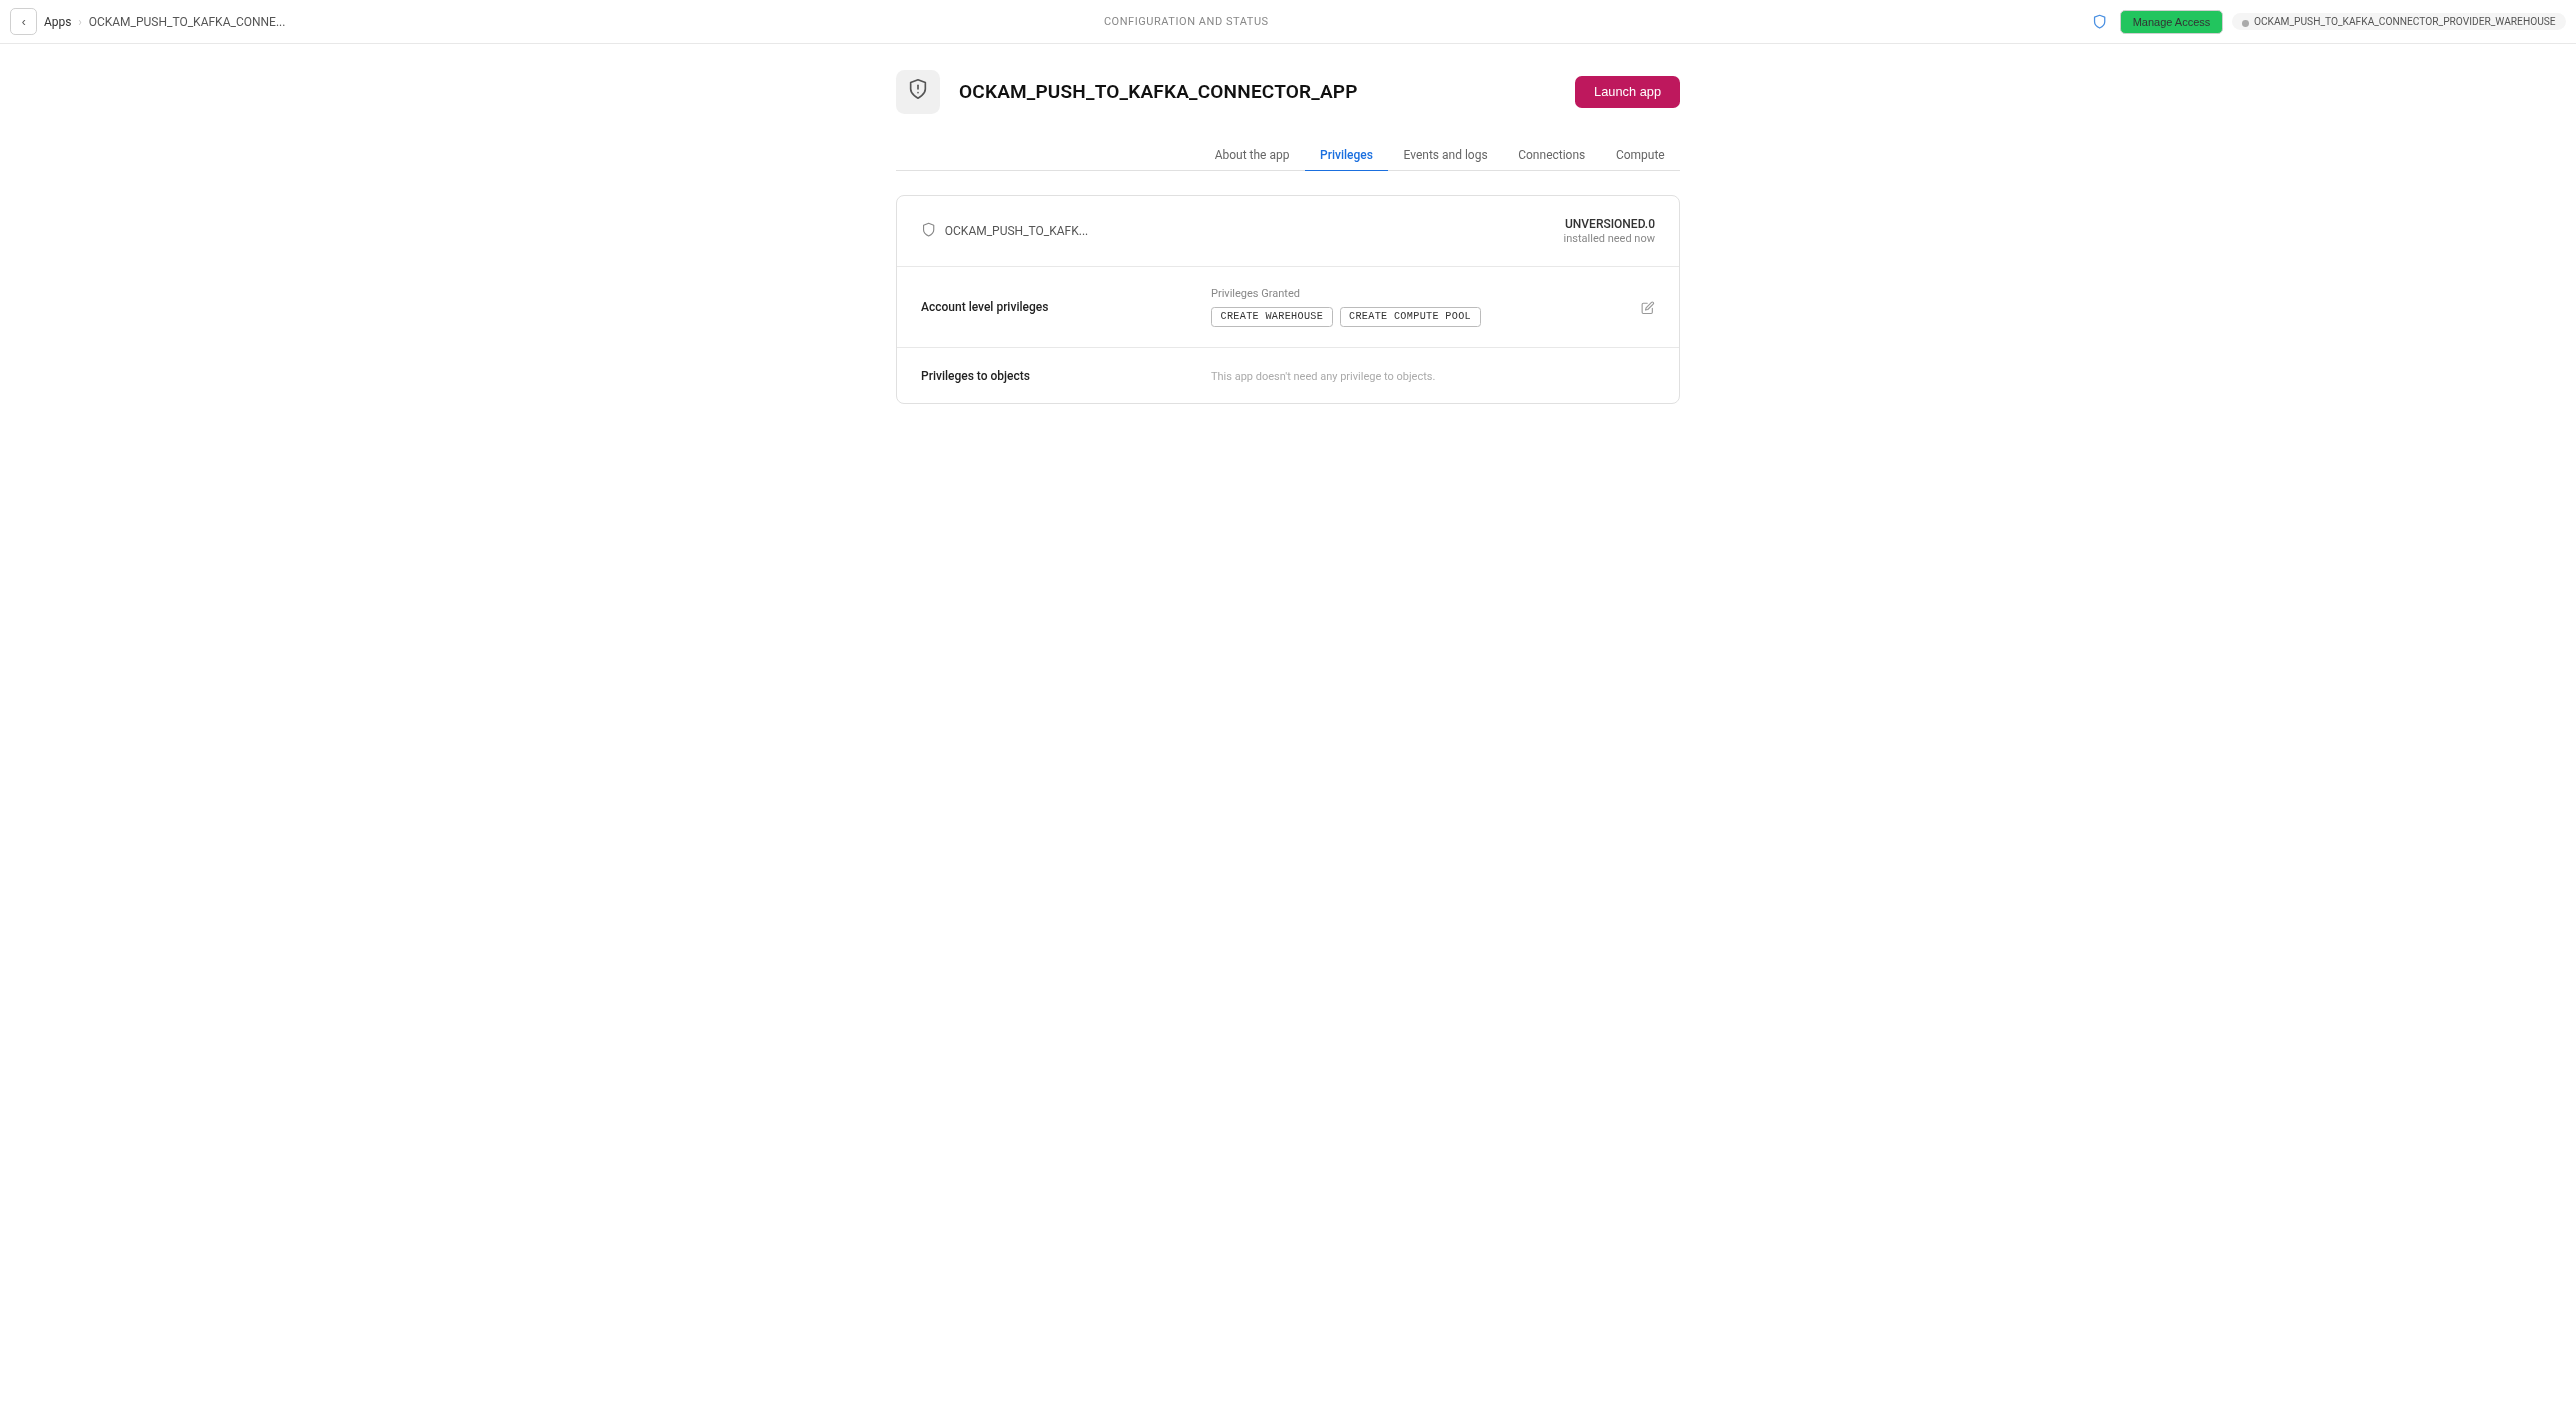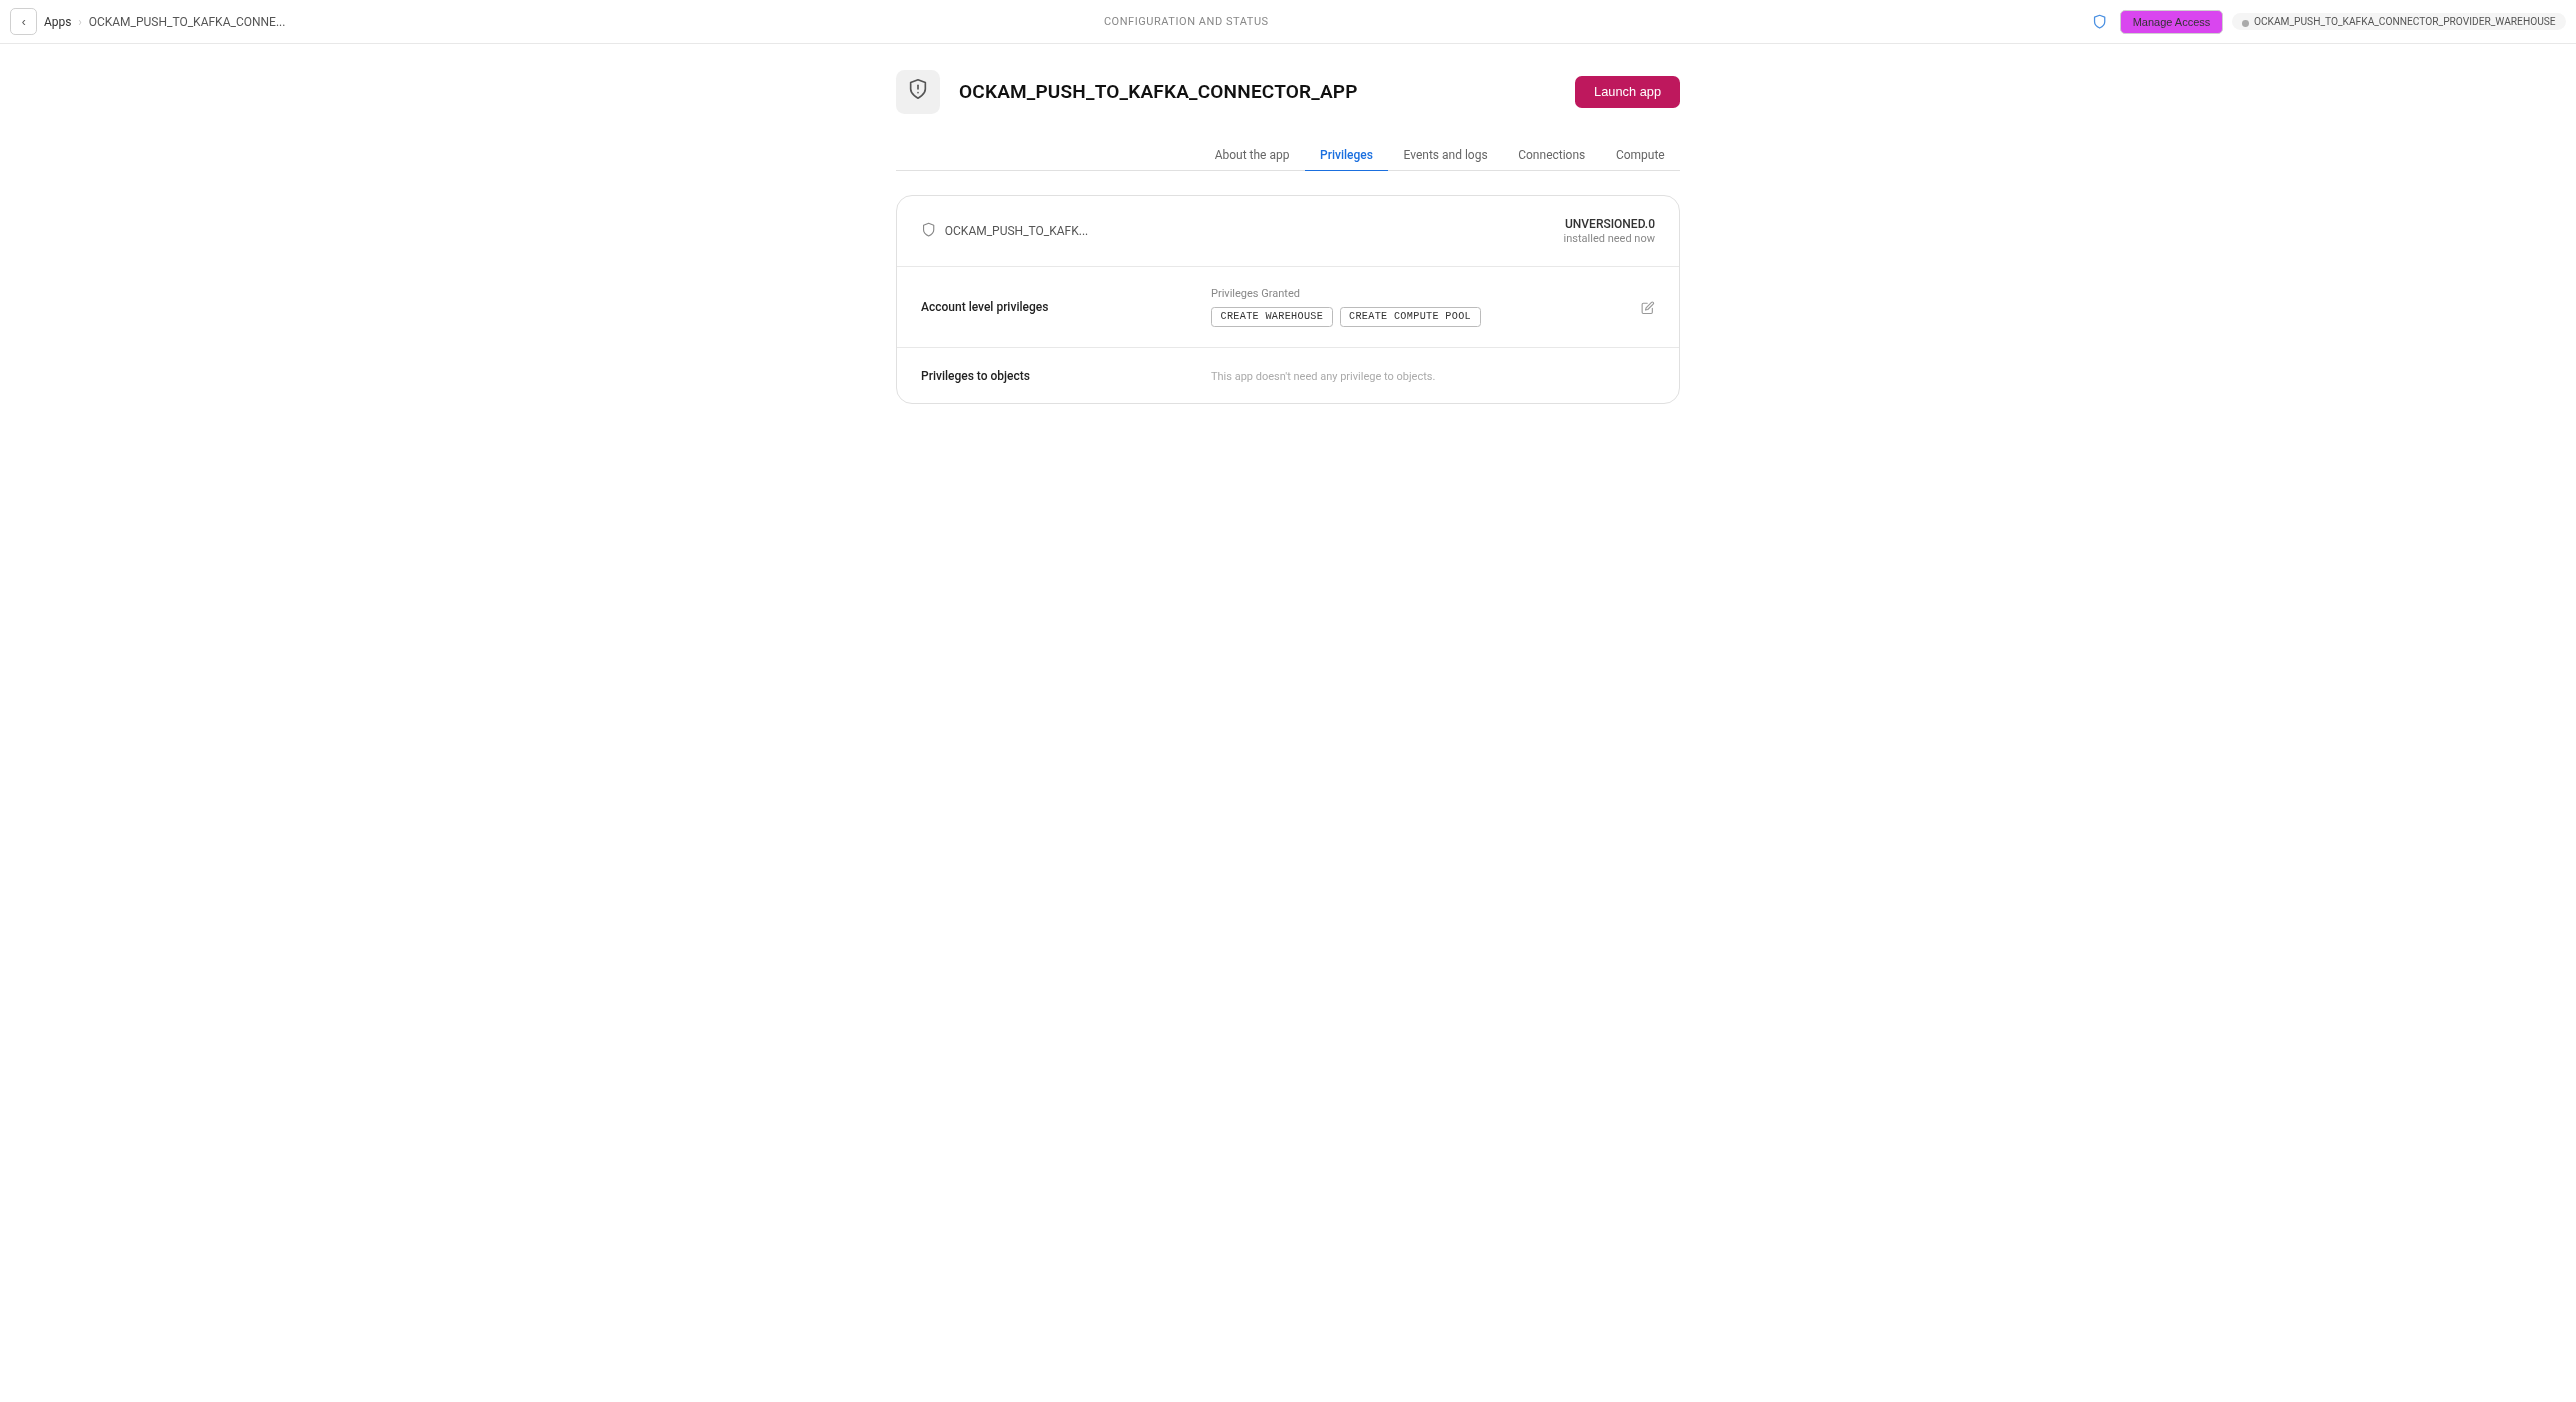--- a/index.html
+++ b/index.html
@@ -56,21 +56,21 @@
     }
     .nav-right {
       display: flex;
       align-items: center;
       gap: 8.5px;
       flex-shrink: 0;
     }
     .manage-access-btn {
       border: 0.9px solid #d0d0d0;
       border-radius: 5.1px;
-      background: #d946ef;
+      background: #22c55e;
       padding: 5px 12px;
       font-size: 11px;
       cursor: pointer;
       color: #333;
       white-space: nowrap;
     }
     .shield-icon-wrap {
       display: flex;
       align-items: center;
       justify-content: center;
@@ -166,21 +166,21 @@
     }
     .tab-item.active {
       color: #1a6fdf;
       border-bottom: 1.7px solid #1a6fdf;
       font-weight: 500;
     }
 
     
     .privileges-card {
       border: 0.9px solid #e0e0e0;
-      border-radius: 16px;
+      border-radius: 8px;
       padding: 0;
       overflow: hidden;
     }
 
     
     .app-row {
       display: flex;
       align-items: center;
       justify-content: space-between;
       padding: 20.4px 24px;

